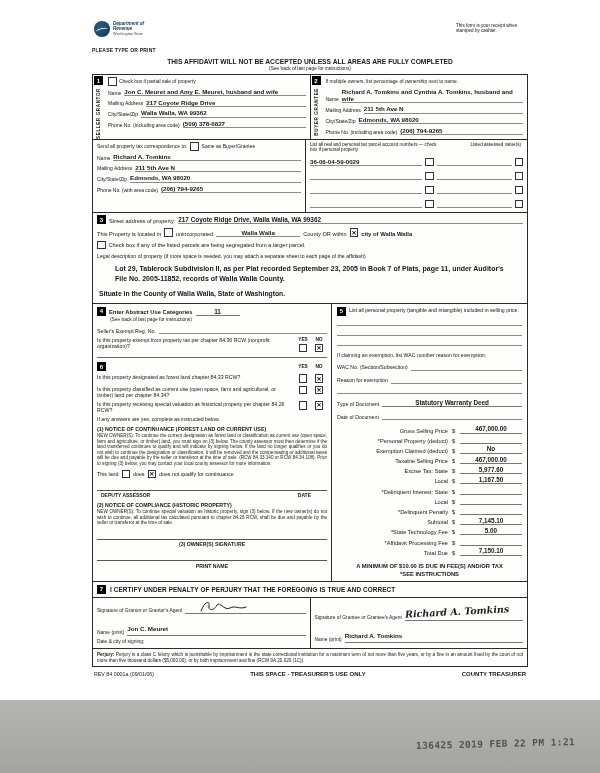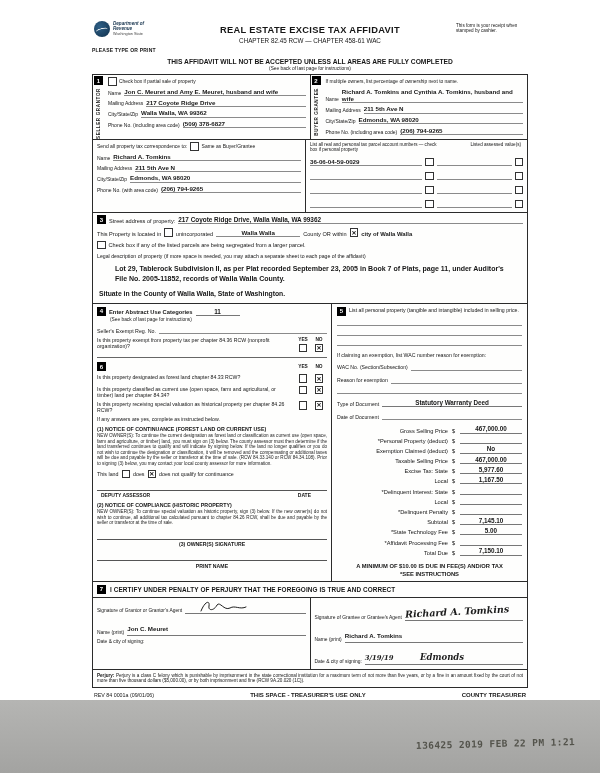--- a/index.html
+++ b/index.html
@@ -165,24 +165,20 @@
     <div class="hdr">
       <div class="logo">
         <span class="logo-circle"></span>
         <span class="logo-words">
           <span>Department of</span><br>
           <span>Revenue</span><br>
           <span class="logo-sub">Washington State</span>
         </span>
       </div>
       <div class="type-print">PLEASE TYPE OR PRINT</div>
-      <div class="title-wrap">
-        <div class="form-title">REAL ESTATE EXCISE TAX AFFIDAVIT</div>
-        <div class="form-chapter">CHAPTER 82.45 RCW — CHAPTER 458-61 WAC</div>
-      </div>
       <div class="receipt">This form is your receipt when stamped by cashier.</div>
     </div>
     <div class="banner">THIS AFFIDAVIT WILL NOT BE ACCEPTED UNLESS ALL AREAS ARE FULLY COMPLETED</div>
     <div class="banner-sub">(See back of last page for instructions)</div>
 
     <div class="formbox">
 
       <div class="parties">
         <div class="party seller">
           <div class="strip">
@@ -541,28 +537,20 @@
             <span class="sline">
               <span class="script big-script">Richard A. Tomkins</span>
             </span>
           </div>
           <div class="srow">
             <span class="slabel">Name (print)</span>
             <span class="sline">
               <span class="fval" style="border:0">Richard A. Tomkins</span>
             </span>
           </div>
-          <div class="srow">
-            <span class="slabel">Date &amp; city of signing:</span>
-            <span class="sline">
-              <span class="script hand">3/19/19</span>
-              &nbsp;&nbsp;&nbsp;&nbsp;
-              <span class="script hand" style="font-size:8.5px">Edmonds</span>
-            </span>
-          </div>
         </div>
       </div>
 
       <div class="perjury">
         <b>Perjury:</b>
         <span>Perjury is a class C felony which is punishable by imprisonment in the state correctional institution for a maximum term of not more than five years, or by a fine in an amount fixed by the court of not more than five thousand dollars ($5,000.00), or by both imprisonment and fine (RCW 9A.20.020 (1C)).</span>
       </div>
     </div>
 
     <div class="footer">

